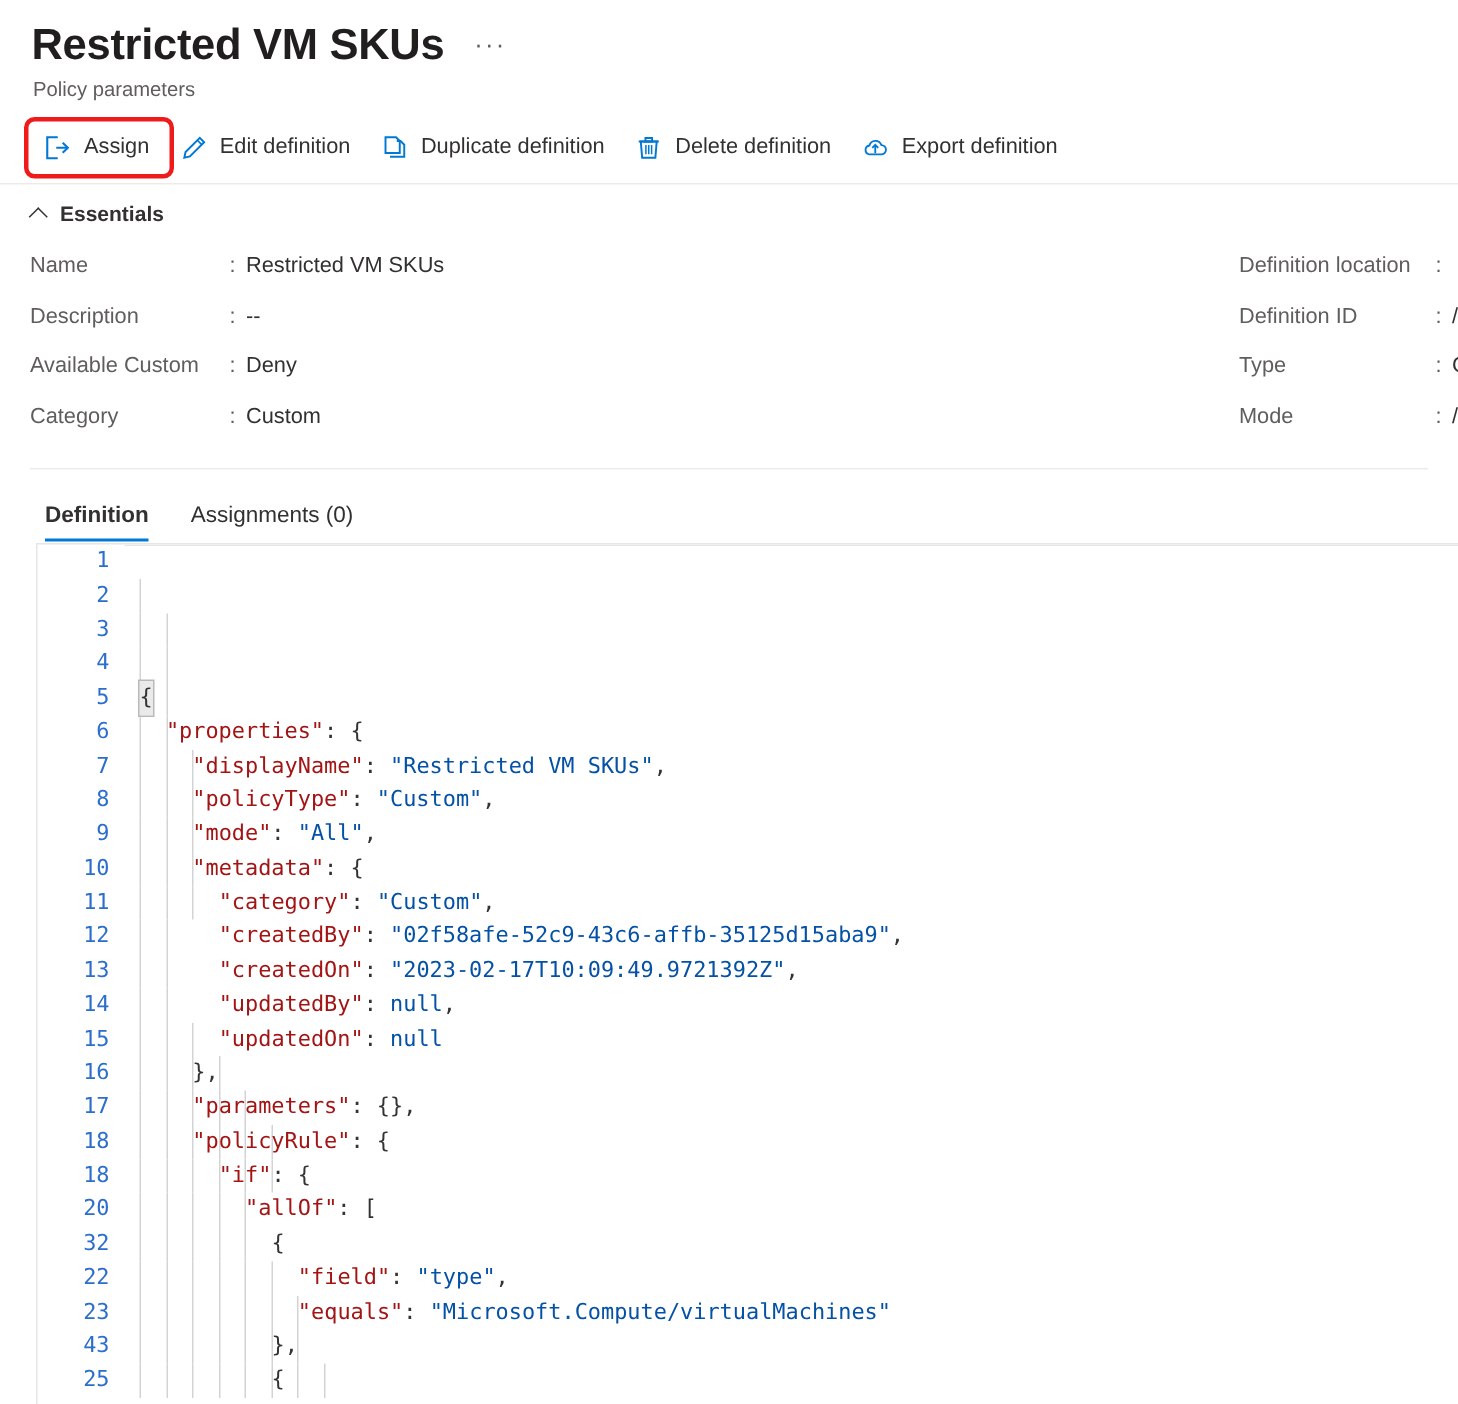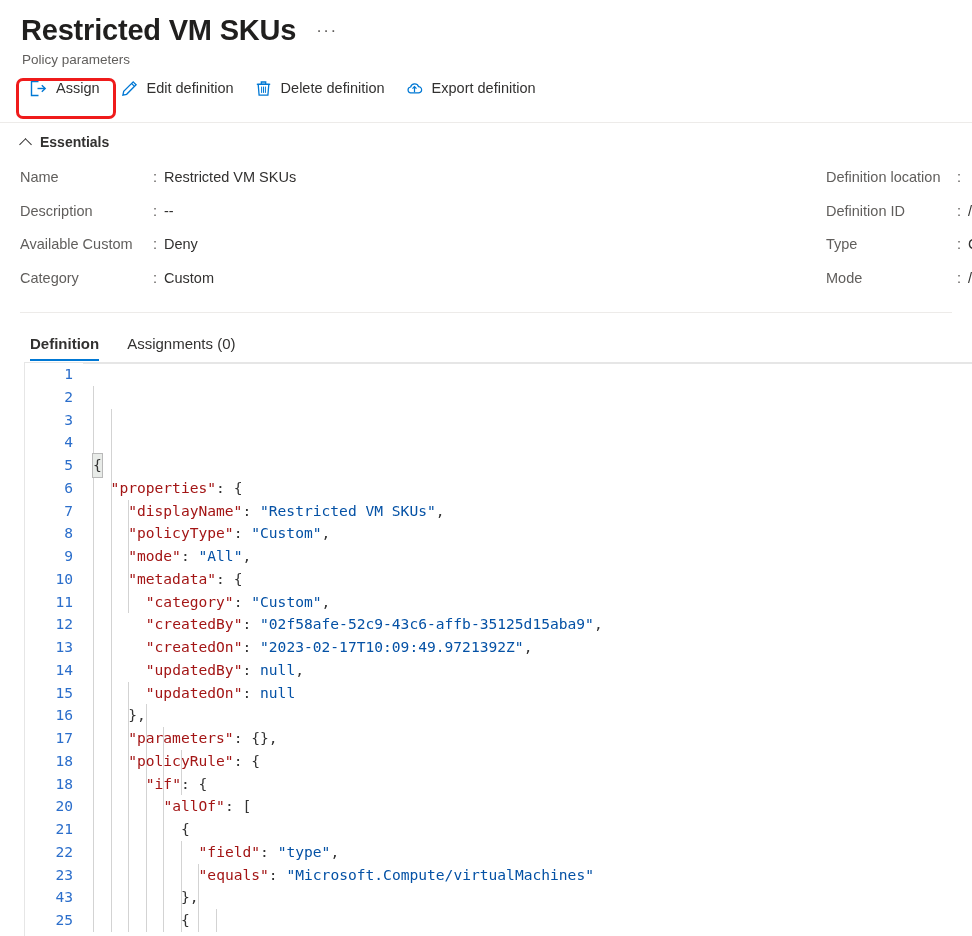--- a/index.html
+++ b/index.html
@@ -55,21 +55,21 @@
   
   .cmdbar {
     display: flex;
     align-items: center;
     padding: 10px 0 0 20px;
     height: 38px;
     box-sizing: content-box;
   }
   .cmd {
     display: flex;
-    align-items: flex-start;
+    align-items: center;
     gap: 9px;
     height: 36px;
     padding: 0 11px 0 10px;
     font-size: 14.5px;
     color: #323130;
     white-space: nowrap;
     cursor: pointer;
     background: transparent;
     border: none;
     font-family: "Liberation Sans", sans-serif;
@@ -304,20 +304,29 @@
     <button class="cmd">
       <span class="ico">
         <svg width="17" height="17" viewBox="0 0 17 17">
           <path d="M12.2 1.9 L15.1 4.8 L5.6 14.3 L1.9 15.1 L2.7 11.4 Z" fill="none" stroke="#0078d4" stroke-width="1.3"></path>
           <path d="M10.6 3.5 L13.5 6.4" fill="none" stroke="#0078d4" stroke-width="1.1"></path>
         </svg>
       </span>
       <span>Edit definition</span>
     </button>
 
+    <button class="cmd">
+      <span class="ico">
+        <svg width="17" height="17" viewBox="0 0 17 17">
+          <path d="M2 1.5 H9 L11.5 4 V12 H2 Z" fill="none" stroke="#0078d4" stroke-width="1.3"></path>
+          <path d="M5 14.5 H14.5 V6.5 L12 4 H9.5" fill="none" stroke="#0078d4" stroke-width="1.3"></path>
+        </svg>
+      </span>
+      <span>Duplicate definition</span>
+    </button>
 
     <button class="cmd">
       <span class="ico">
         <svg width="17" height="17" viewBox="0 0 17 17">
           <path d="M3.2 4.3 H13.8 L12.9 15.2 H4.1 Z" fill="none" stroke="#0078d4" stroke-width="1.3"></path>
           <path d="M1.8 4.3 H15.2" fill="none" stroke="#0078d4" stroke-width="1.3"></path>
           <path d="M6.3 2 H10.7 V4.3 H6.3 Z" fill="none" stroke="#0078d4" stroke-width="1.3"></path>
           <path d="M6.6 6.6 V12.9 M8.5 6.6 V12.9 M10.4 6.6 V12.9" fill="none" stroke="#0078d4" stroke-width="1"></path>
         </svg>
       </span>
@@ -416,21 +425,21 @@
           <div>11</div>
           <div>12</div>
           <div>13</div>
           <div>14</div>
           <div>15</div>
           <div>16</div>
           <div>17</div>
           <div>18</div>
           <div>18</div>
           <div>20</div>
-          <div>21</div>
+          <div>32</div>
           <div>22</div>
           <div>23</div>
           <div>43</div>
           <div>25</div>
         </div>
       <div class="code-area">
         <div class="first-line-rule"></div>
         <div class="indent-guides"><div class="iguide" style="left: 10px; top: 22.75px; height: 22.75px;"></div><div class="iguide" style="left: 10px; top: 45.5px; height: 22.75px;"></div><div class="iguide" style="left: 27.56px; top: 45.5px; height: 22.75px;"></div><div class="iguide" style="left: 10px; top: 68.25px; height: 22.75px;"></div><div class="iguide" style="left: 27.56px; top: 68.25px; height: 22.75px;"></div><div class="iguide" style="left: 10px; top: 91px; height: 22.75px;"></div><div class="iguide" style="left: 27.56px; top: 91px; height: 22.75px;"></div><div class="iguide" style="left: 10px; top: 113.75px; height: 22.75px;"></div><div class="iguide" style="left: 27.56px; top: 113.75px; height: 22.75px;"></div><div class="iguide" style="left: 10px; top: 136.5px; height: 22.75px;"></div><div class="iguide" style="left: 27.56px; top: 136.5px; height: 22.75px;"></div><div class="iguide" style="left: 45.12px; top: 136.5px; height: 22.75px;"></div><div class="iguide" style="left: 10px; top: 159.25px; height: 22.75px;"></div><div class="iguide" style="left: 27.56px; top: 159.25px; height: 22.75px;"></div><div class="iguide" style="left: 45.12px; top: 159.25px; height: 22.75px;"></div><div class="iguide" style="left: 10px; top: 182px; height: 22.75px;"></div><div class="iguide" style="left: 27.56px; top: 182px; height: 22.75px;"></div><div class="iguide" style="left: 45.12px; top: 182px; height: 22.75px;"></div><div class="iguide" style="left: 10px; top: 204.75px; height: 22.75px;"></div><div class="iguide" style="left: 27.56px; top: 204.75px; height: 22.75px;"></div><div class="iguide" style="left: 45.12px; top: 204.75px; height: 22.75px;"></div><div class="iguide" style="left: 10px; top: 227.5px; height: 22.75px;"></div><div class="iguide" style="left: 27.56px; top: 227.5px; height: 22.75px;"></div><div class="iguide" style="left: 45.12px; top: 227.5px; height: 22.75px;"></div><div class="iguide" style="left: 10px; top: 250.25px; height: 22.75px;"></div><div class="iguide" style="left: 27.56px; top: 250.25px; height: 22.75px;"></div><div class="iguide" style="left: 10px; top: 273px; height: 22.75px;"></div><div class="iguide" style="left: 27.56px; top: 273px; height: 22.75px;"></div><div class="iguide" style="left: 10px; top: 295.75px; height: 22.75px;"></div><div class="iguide" style="left: 27.56px; top: 295.75px; height: 22.75px;"></div><div class="iguide" style="left: 10px; top: 318.5px; height: 22.75px;"></div><div class="iguide" style="left: 27.56px; top: 318.5px; height: 22.75px;"></div><div class="iguide" style="left: 45.12px; top: 318.5px; height: 22.75px;"></div><div class="iguide" style="left: 10px; top: 341.25px; height: 22.75px;"></div><div class="iguide" style="left: 27.56px; top: 341.25px; height: 22.75px;"></div><div class="iguide" style="left: 45.12px; top: 341.25px; height: 22.75px;"></div><div class="iguide" style="left: 62.68px; top: 341.25px; height: 22.75px;"></div><div class="iguide" style="left: 10px; top: 364px; height: 22.75px;"></div><div class="iguide" style="left: 27.56px; top: 364px; height: 22.75px;"></div><div class="iguide" style="left: 45.12px; top: 364px; height: 22.75px;"></div><div class="iguide" style="left: 62.68px; top: 364px; height: 22.75px;"></div><div class="iguide" style="left: 80.24px; top: 364px; height: 22.75px;"></div><div class="iguide" style="left: 10px; top: 386.75px; height: 22.75px;"></div><div class="iguide" style="left: 27.56px; top: 386.75px; height: 22.75px;"></div><div class="iguide" style="left: 45.12px; top: 386.75px; height: 22.75px;"></div><div class="iguide" style="left: 62.68px; top: 386.75px; height: 22.75px;"></div><div class="iguide" style="left: 80.24px; top: 386.75px; height: 22.75px;"></div><div class="iguide" style="left: 97.8px; top: 386.75px; height: 22.75px;"></div><div class="iguide" style="left: 10px; top: 409.5px; height: 22.75px;"></div><div class="iguide" style="left: 27.56px; top: 409.5px; height: 22.75px;"></div><div class="iguide" style="left: 45.12px; top: 409.5px; height: 22.75px;"></div><div class="iguide" style="left: 62.68px; top: 409.5px; height: 22.75px;"></div><div class="iguide" style="left: 80.24px; top: 409.5px; height: 22.75px;"></div><div class="iguide" style="left: 97.8px; top: 409.5px; height: 22.75px;"></div><div class="iguide" style="left: 10px; top: 432.25px; height: 22.75px;"></div><div class="iguide" style="left: 27.56px; top: 432.25px; height: 22.75px;"></div><div class="iguide" style="left: 45.12px; top: 432.25px; height: 22.75px;"></div><div class="iguide" style="left: 62.68px; top: 432.25px; height: 22.75px;"></div><div class="iguide" style="left: 80.24px; top: 432.25px; height: 22.75px;"></div><div class="iguide" style="left: 10px; top: 455px; height: 22.75px;"></div><div class="iguide" style="left: 27.56px; top: 455px; height: 22.75px;"></div><div class="iguide" style="left: 45.12px; top: 455px; height: 22.75px;"></div><div class="iguide" style="left: 62.68px; top: 455px; height: 22.75px;"></div><div class="iguide" style="left: 80.24px; top: 455px; height: 22.75px;"></div><div class="iguide" style="left: 10px; top: 477.75px; height: 22.75px;"></div><div class="iguide" style="left: 27.56px; top: 477.75px; height: 22.75px;"></div><div class="iguide" style="left: 45.12px; top: 477.75px; height: 22.75px;"></div><div class="iguide" style="left: 62.68px; top: 477.75px; height: 22.75px;"></div><div class="iguide" style="left: 80.24px; top: 477.75px; height: 22.75px;"></div><div class="iguide" style="left: 97.8px; top: 477.75px; height: 22.75px;"></div><div class="iguide" style="left: 10px; top: 500.5px; height: 22.75px;"></div><div class="iguide" style="left: 27.56px; top: 500.5px; height: 22.75px;"></div><div class="iguide" style="left: 45.12px; top: 500.5px; height: 22.75px;"></div><div class="iguide" style="left: 62.68px; top: 500.5px; height: 22.75px;"></div><div class="iguide" style="left: 80.24px; top: 500.5px; height: 22.75px;"></div><div class="iguide" style="left: 97.8px; top: 500.5px; height: 22.75px;"></div><div class="iguide" style="left: 115.36px; top: 500.5px; height: 22.75px;"></div><div class="iguide" style="left: 10px; top: 523.25px; height: 22.75px;"></div><div class="iguide" style="left: 27.56px; top: 523.25px; height: 22.75px;"></div><div class="iguide" style="left: 45.12px; top: 523.25px; height: 22.75px;"></div><div class="iguide" style="left: 62.68px; top: 523.25px; height: 22.75px;"></div><div class="iguide" style="left: 80.24px; top: 523.25px; height: 22.75px;"></div><div class="iguide" style="left: 97.8px; top: 523.25px; height: 22.75px;"></div><div class="iguide" style="left: 115.36px; top: 523.25px; height: 22.75px;"></div><div class="iguide" style="left: 10px; top: 546px; height: 22.75px;"></div><div class="iguide" style="left: 27.56px; top: 546px; height: 22.75px;"></div><div class="iguide" style="left: 45.12px; top: 546px; height: 22.75px;"></div><div class="iguide" style="left: 62.68px; top: 546px; height: 22.75px;"></div><div class="iguide" style="left: 80.24px; top: 546px; height: 22.75px;"></div><div class="iguide" style="left: 97.8px; top: 546px; height: 22.75px;"></div><div class="iguide" style="left: 115.36px; top: 546px; height: 22.75px;"></div><div class="iguide" style="left: 132.92px; top: 546px; height: 22.75px;"></div></div>
         <div class="code-content"><div class="code-line"><span class="bracket-hl tok-pun">{</span></div><div class="code-line"><span class="tok-pun"> </span><span class="tok-pun"> </span><span class="tok-key">"properties"</span><span class="tok-pun">:</span><span class="tok-pun"> </span><span class="tok-pun">{</span></div><div class="code-line"><span class="tok-pun"> </span><span class="tok-pun"> </span><span class="tok-pun"> </span><span class="tok-pun"> </span><span class="tok-key">"displayName"</span><span class="tok-pun">:</span><span class="tok-pun"> </span><span class="tok-str">"Restricted VM SKUs"</span><span class="tok-pun">,</span></div><div class="code-line"><span class="tok-pun"> </span><span class="tok-pun"> </span><span class="tok-pun"> </span><span class="tok-pun"> </span><span class="tok-key">"policyType"</span><span class="tok-pun">:</span><span class="tok-pun"> </span><span class="tok-str">"Custom"</span><span class="tok-pun">,</span></div><div class="code-line"><span class="tok-pun"> </span><span class="tok-pun"> </span><span class="tok-pun"> </span><span class="tok-pun"> </span><span class="tok-key">"mode"</span><span class="tok-pun">:</span><span class="tok-pun"> </span><span class="tok-str">"All"</span><span class="tok-pun">,</span></div><div class="code-line"><span class="tok-pun"> </span><span class="tok-pun"> </span><span class="tok-pun"> </span><span class="tok-pun"> </span><span class="tok-key">"metadata"</span><span class="tok-pun">:</span><span class="tok-pun"> </span><span class="tok-pun">{</span></div><div class="code-line"><span class="tok-pun"> </span><span class="tok-pun"> </span><span class="tok-pun"> </span><span class="tok-pun"> </span><span class="tok-pun"> </span><span class="tok-pun"> </span><span class="tok-key">"category"</span><span class="tok-pun">:</span><span class="tok-pun"> </span><span class="tok-str">"Custom"</span><span class="tok-pun">,</span></div><div class="code-line"><span class="tok-pun"> </span><span class="tok-pun"> </span><span class="tok-pun"> </span><span class="tok-pun"> </span><span class="tok-pun"> </span><span class="tok-pun"> </span><span class="tok-key">"createdBy"</span><span class="tok-pun">:</span><span class="tok-pun"> </span><span class="tok-str">"02f58afe-52c9-43c6-affb-35125d15aba9"</span><span class="tok-pun">,</span></div><div class="code-line"><span class="tok-pun"> </span><span class="tok-pun"> </span><span class="tok-pun"> </span><span class="tok-pun"> </span><span class="tok-pun"> </span><span class="tok-pun"> </span><span class="tok-key">"createdOn"</span><span class="tok-pun">:</span><span class="tok-pun"> </span><span class="tok-str">"2023-02-17T10:09:49.9721392Z"</span><span class="tok-pun">,</span></div><div class="code-line"><span class="tok-pun"> </span><span class="tok-pun"> </span><span class="tok-pun"> </span><span class="tok-pun"> </span><span class="tok-pun"> </span><span class="tok-pun"> </span><span class="tok-key">"updatedBy"</span><span class="tok-pun">:</span><span class="tok-pun"> </span><span class="tok-lit">null</span><span class="tok-pun">,</span></div><div class="code-line"><span class="tok-pun"> </span><span class="tok-pun"> </span><span class="tok-pun"> </span><span class="tok-pun"> </span><span class="tok-pun"> </span><span class="tok-pun"> </span><span class="tok-key">"updatedOn"</span><span class="tok-pun">:</span><span class="tok-pun"> </span><span class="tok-lit">null</span></div><div class="code-line"><span class="tok-pun"> </span><span class="tok-pun"> </span><span class="tok-pun"> </span><span class="tok-pun"> </span><span class="tok-pun">}</span><span class="tok-pun">,</span></div><div class="code-line"><span class="tok-pun"> </span><span class="tok-pun"> </span><span class="tok-pun"> </span><span class="tok-pun"> </span><span class="tok-key">"parameters"</span><span class="tok-pun">:</span><span class="tok-pun"> </span><span class="tok-pun">{</span><span class="tok-pun">}</span><span class="tok-pun">,</span></div><div class="code-line"><span class="tok-pun"> </span><span class="tok-pun"> </span><span class="tok-pun"> </span><span class="tok-pun"> </span><span class="tok-key">"policyRule"</span><span class="tok-pun">:</span><span class="tok-pun"> </span><span class="tok-pun">{</span></div><div class="code-line"><span class="tok-pun"> </span><span class="tok-pun"> </span><span class="tok-pun"> </span><span class="tok-pun"> </span><span class="tok-pun"> </span><span class="tok-pun"> </span><span class="tok-key">"if"</span><span class="tok-pun">:</span><span class="tok-pun"> </span><span class="tok-pun">{</span></div><div class="code-line"><span class="tok-pun"> </span><span class="tok-pun"> </span><span class="tok-pun"> </span><span class="tok-pun"> </span><span class="tok-pun"> </span><span class="tok-pun"> </span><span class="tok-pun"> </span><span class="tok-pun"> </span><span class="tok-key">"allOf"</span><span class="tok-pun">:</span><span class="tok-pun"> </span><span class="tok-pun">[</span></div><div class="code-line"><span class="tok-pun"> </span><span class="tok-pun"> </span><span class="tok-pun"> </span><span class="tok-pun"> </span><span class="tok-pun"> </span><span class="tok-pun"> </span><span class="tok-pun"> </span><span class="tok-pun"> </span><span class="tok-pun"> </span><span class="tok-pun"> </span><span class="tok-pun">{</span></div><div class="code-line"><span class="tok-pun"> </span><span class="tok-pun"> </span><span class="tok-pun"> </span><span class="tok-pun"> </span><span class="tok-pun"> </span><span class="tok-pun"> </span><span class="tok-pun"> </span><span class="tok-pun"> </span><span class="tok-pun"> </span><span class="tok-pun"> </span><span class="tok-pun"> </span><span class="tok-pun"> </span><span class="tok-key">"field"</span><span class="tok-pun">:</span><span class="tok-pun"> </span><span class="tok-str">"type"</span><span class="tok-pun">,</span></div><div class="code-line"><span class="tok-pun"> </span><span class="tok-pun"> </span><span class="tok-pun"> </span><span class="tok-pun"> </span><span class="tok-pun"> </span><span class="tok-pun"> </span><span class="tok-pun"> </span><span class="tok-pun"> </span><span class="tok-pun"> </span><span class="tok-pun"> </span><span class="tok-pun"> </span><span class="tok-pun"> </span><span class="tok-key">"equals"</span><span class="tok-pun">:</span><span class="tok-pun"> </span><span class="tok-str">"Microsoft.Compute/virtualMachines"</span></div><div class="code-line"><span class="tok-pun"> </span><span class="tok-pun"> </span><span class="tok-pun"> </span><span class="tok-pun"> </span><span class="tok-pun"> </span><span class="tok-pun"> </span><span class="tok-pun"> </span><span class="tok-pun"> </span><span class="tok-pun"> </span><span class="tok-pun"> </span><span class="tok-pun">}</span><span class="tok-pun">,</span></div><div class="code-line"><span class="tok-pun"> </span><span class="tok-pun"> </span><span class="tok-pun"> </span><span class="tok-pun"> </span><span class="tok-pun"> </span><span class="tok-pun"> </span><span class="tok-pun"> </span><span class="tok-pun"> </span><span class="tok-pun"> </span><span class="tok-pun"> </span><span class="tok-pun">{</span></div><div class="code-line"><span class="tok-pun"> </span><span class="tok-pun"> </span><span class="tok-pun"> </span><span class="tok-pun"> </span><span class="tok-pun"> </span><span class="tok-pun"> </span><span class="tok-pun"> </span><span class="tok-pun"> </span><span class="tok-pun"> </span><span class="tok-pun"> </span><span class="tok-pun"> </span><span class="tok-pun"> </span><span class="tok-key">"not"</span><span class="tok-pun">:</span><span class="tok-pun"> </span><span class="tok-pun">{</span></div></div>
       </div>

